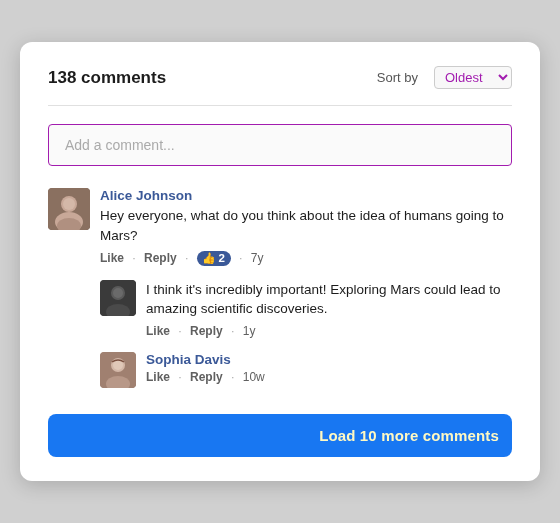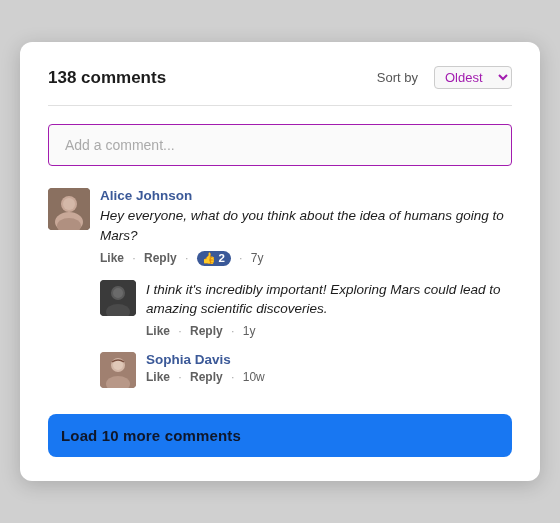--- a/index.html
+++ b/index.html
@@ -119,21 +119,20 @@
       font-weight: 700;
       color: #3b5998;
       margin-bottom: 3px;
     }
 
     .comment-text {
       font-size: 13.5px;
       color: #1c1c1c;
       line-height: 1.45;
       margin-bottom: 5px;
-      font-style: italic;
     }
 
     .comment-actions {
       display: flex;
       align-items: center;
       gap: 8px;
       font-size: 12px;
       color: #606060;
     }
 
@@ -173,27 +172,27 @@
       align-items: flex-start;
       gap: 10px;
       margin-bottom: 14px;
     }
 
     .load-more-btn {
       display: block;
       width: 100%;
       padding: 13px;
       background: #1877f2;
-      color: #0f172a;
+      color: #fef9c3;
       font-size: 15px;
       font-weight: 600;
       border: none;
       border-radius: 8px;
       cursor: pointer;
-      text-align: left;
+      text-align: right;
       margin-top: 8px;
       letter-spacing: 0.01em;
     }
   </style>
 </head>
 <body>
 
 <div class="card">
   <div class="header">
     <span class="comments-count">138 comments</span>

